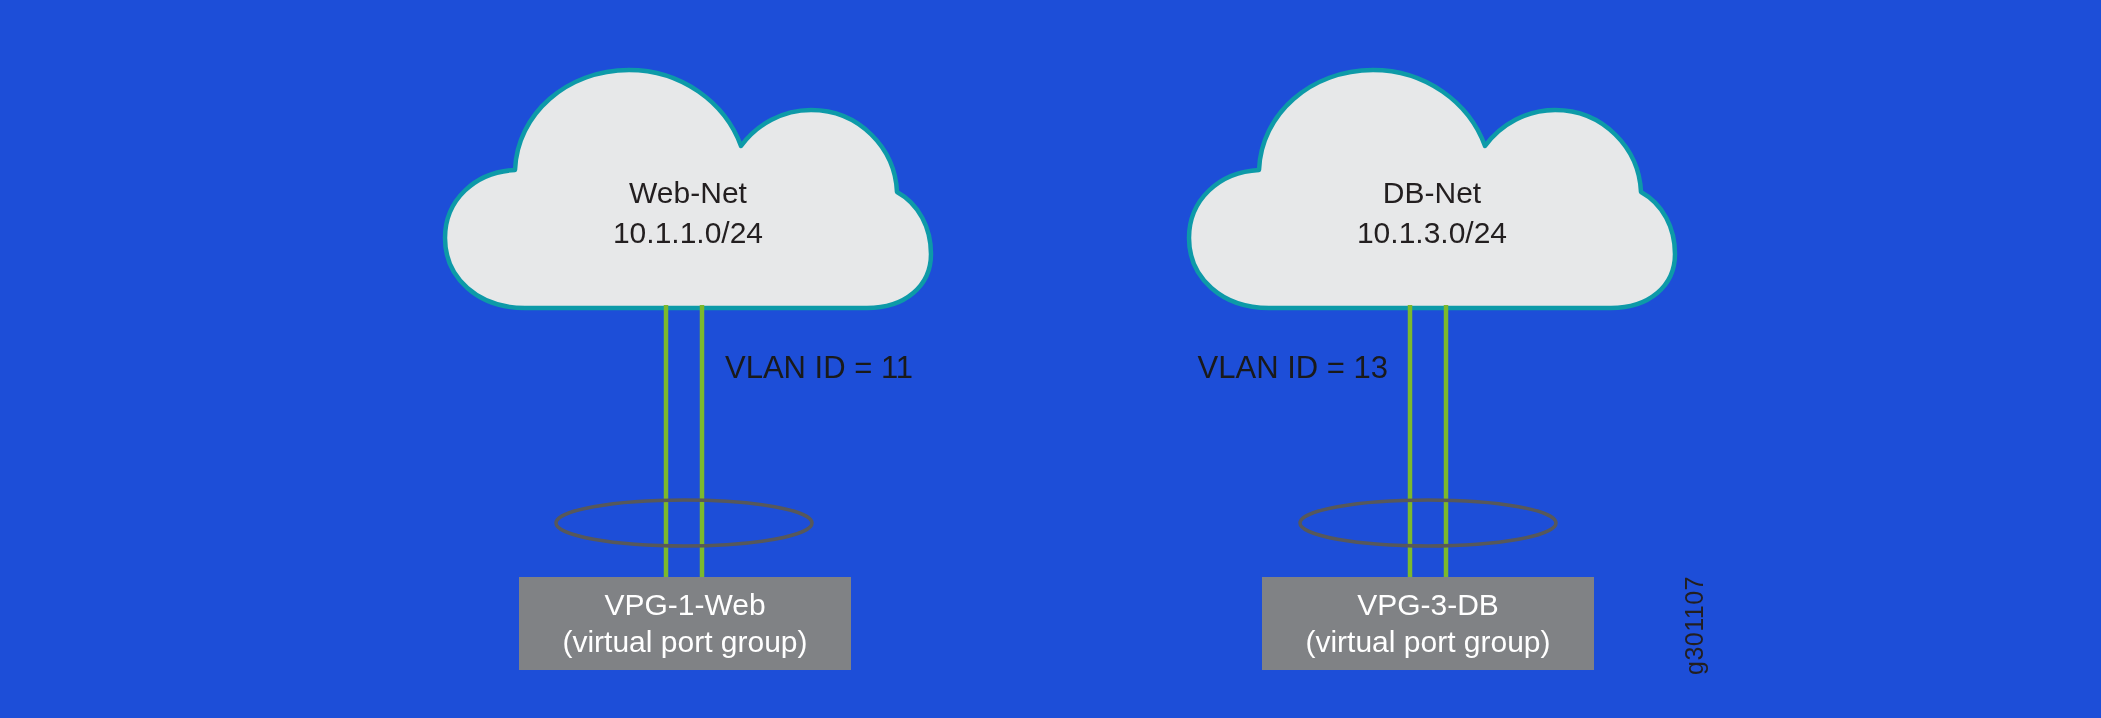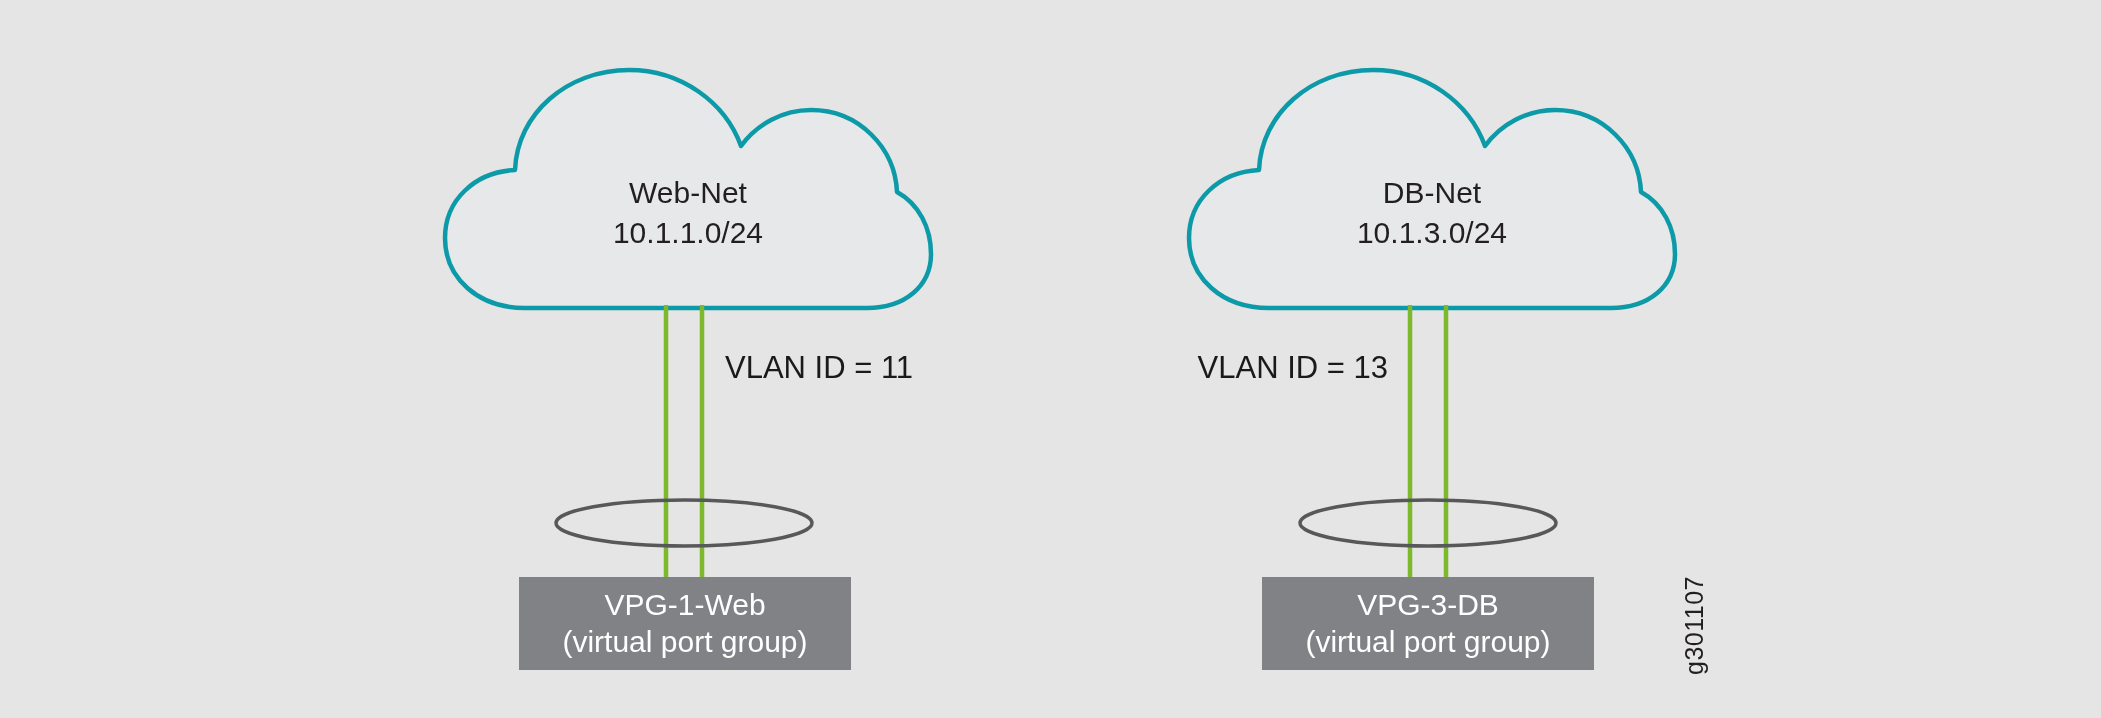--- a/index.html
+++ b/index.html
@@ -4,21 +4,21 @@
 <style>
   html, body {
     margin: 0;
     padding: 0;
     background: #ffffff;
   }
   .canvas {
     position: relative;
     width: 2101px;
     height: 718px;
-    background: #e5e5e5;
+    background: #1d4ed8;
     font-family: "Liberation Sans", sans-serif;
     overflow: hidden;
   }
   svg text {
     font-family: "Liberation Sans", sans-serif;
   }
   .cloud {
     fill: #e7e8e9;
     stroke: #0d9aa8;
     stroke-width: 4.5;

